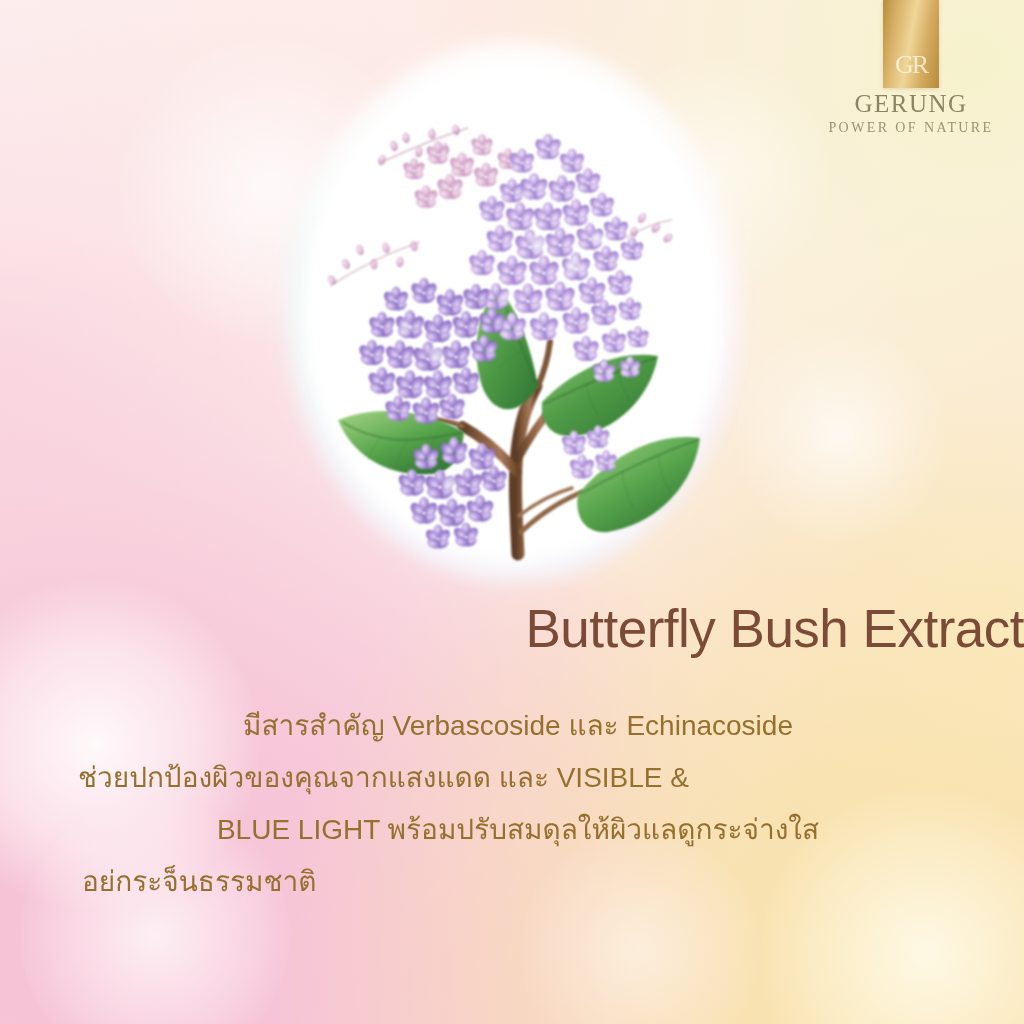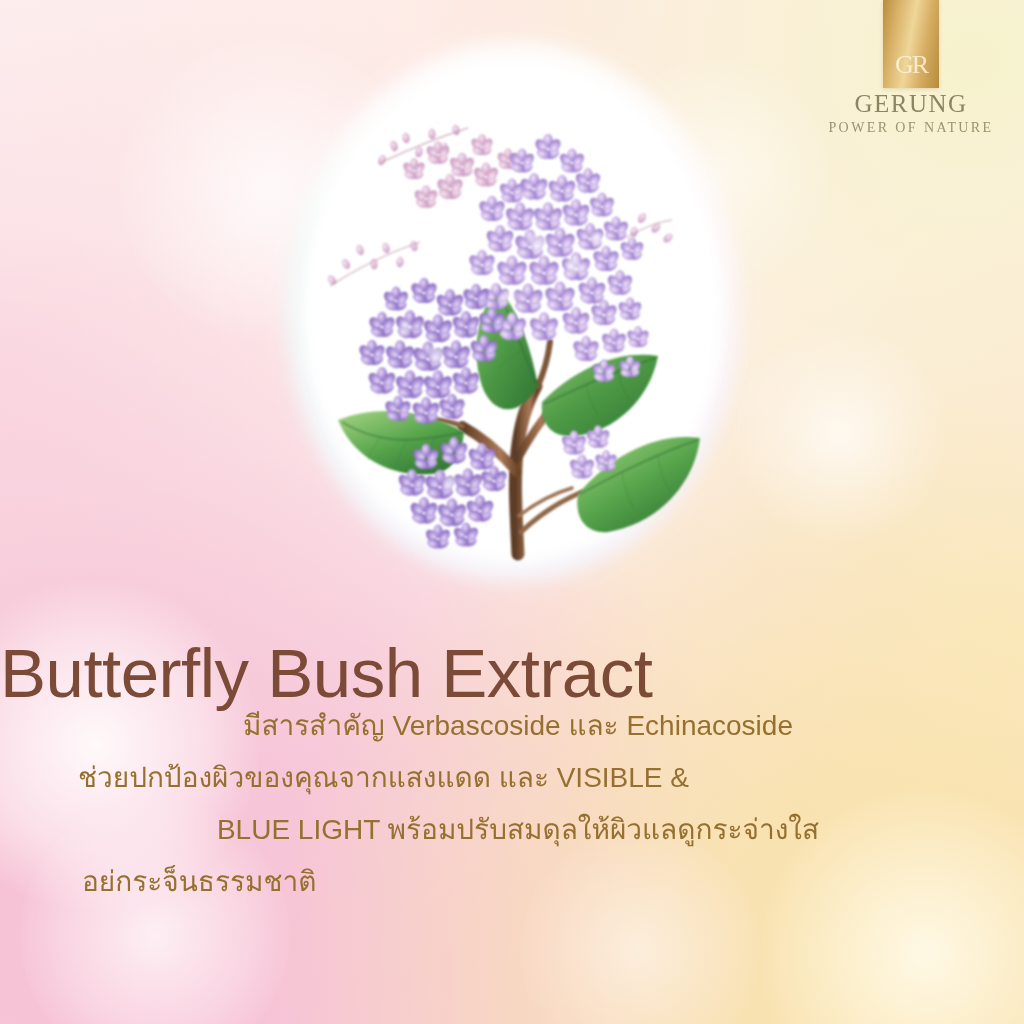--- a/index.html
+++ b/index.html
@@ -109,23 +109,23 @@
   .logo-tag {
     margin-top:5px;
     font-family:"Liberation Serif", "DejaVu Serif", serif;
     font-size:14px; letter-spacing:2.4px;
     color:#9b9370;
     line-height:1;
   }
 
   
   .title {
-    position:absolute; left:0; top:636px; width:1024px;
-    text-align:left;
-    font-size:69px;
+    position:absolute; left:0; top:600px; width:1024px;
+    text-align:right;
+    font-size:53px;
     font-weight:400;
     letter-spacing:-0.5px;
     color:#7b4b37;
     line-height:1.1;
   }
   .body-copy {
     position:absolute; left:78px; top:700px; width:880px;
     color:#96702f;
     font-size:28px;
     line-height:52px;

